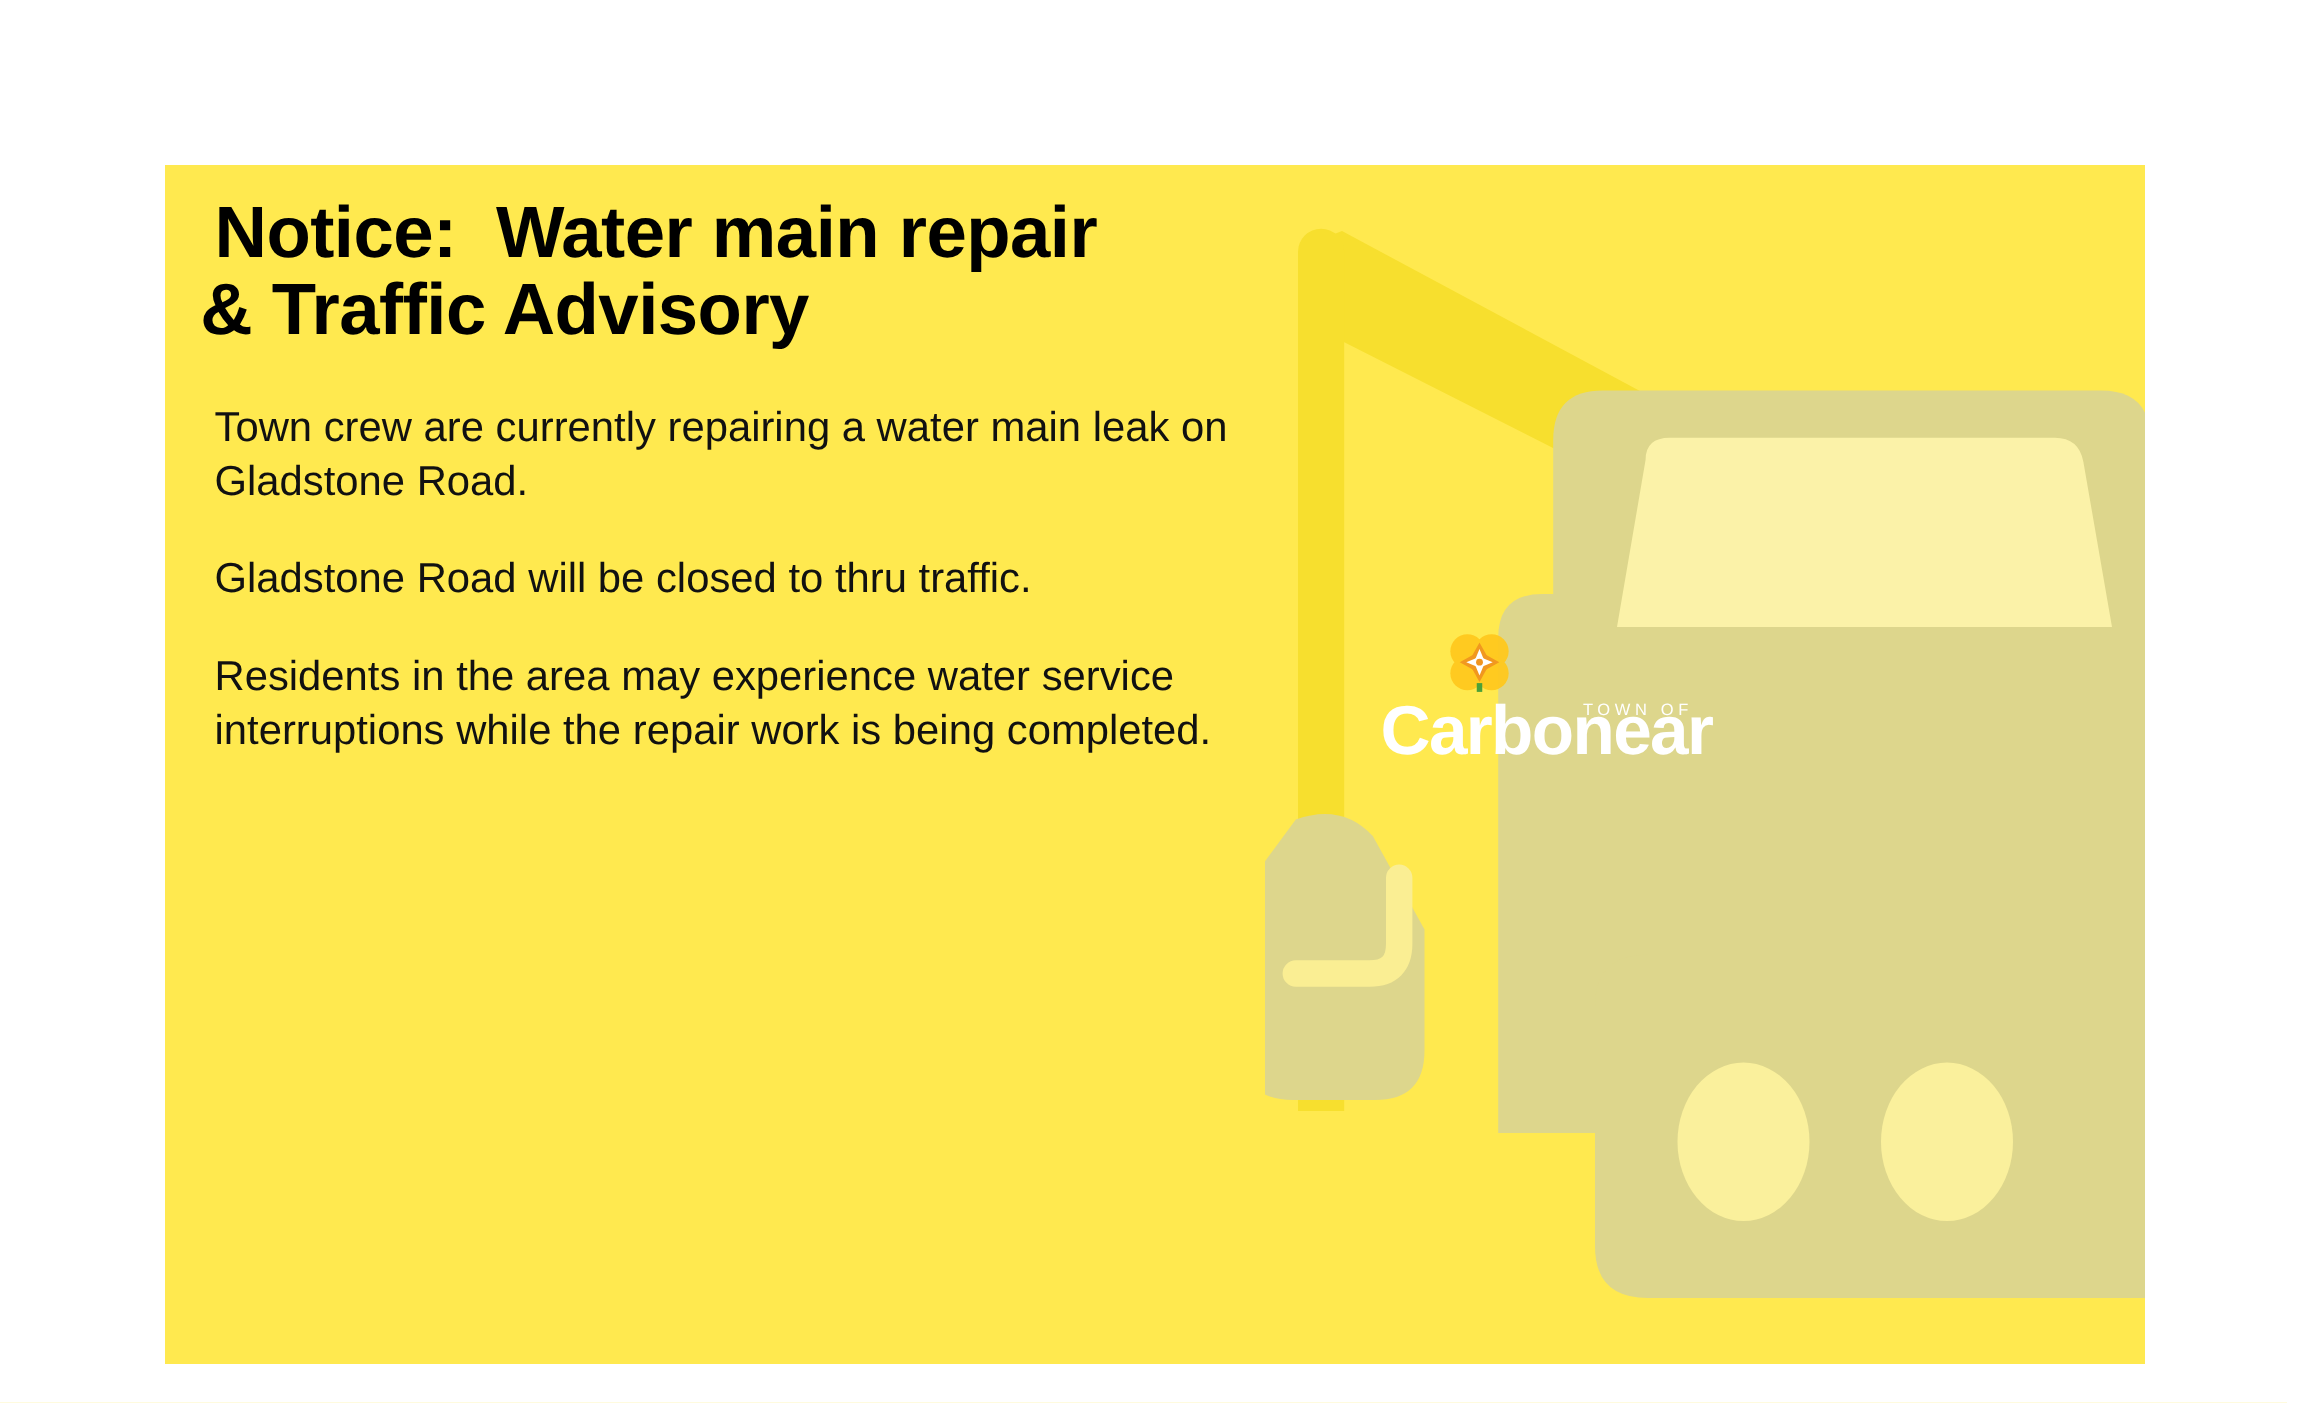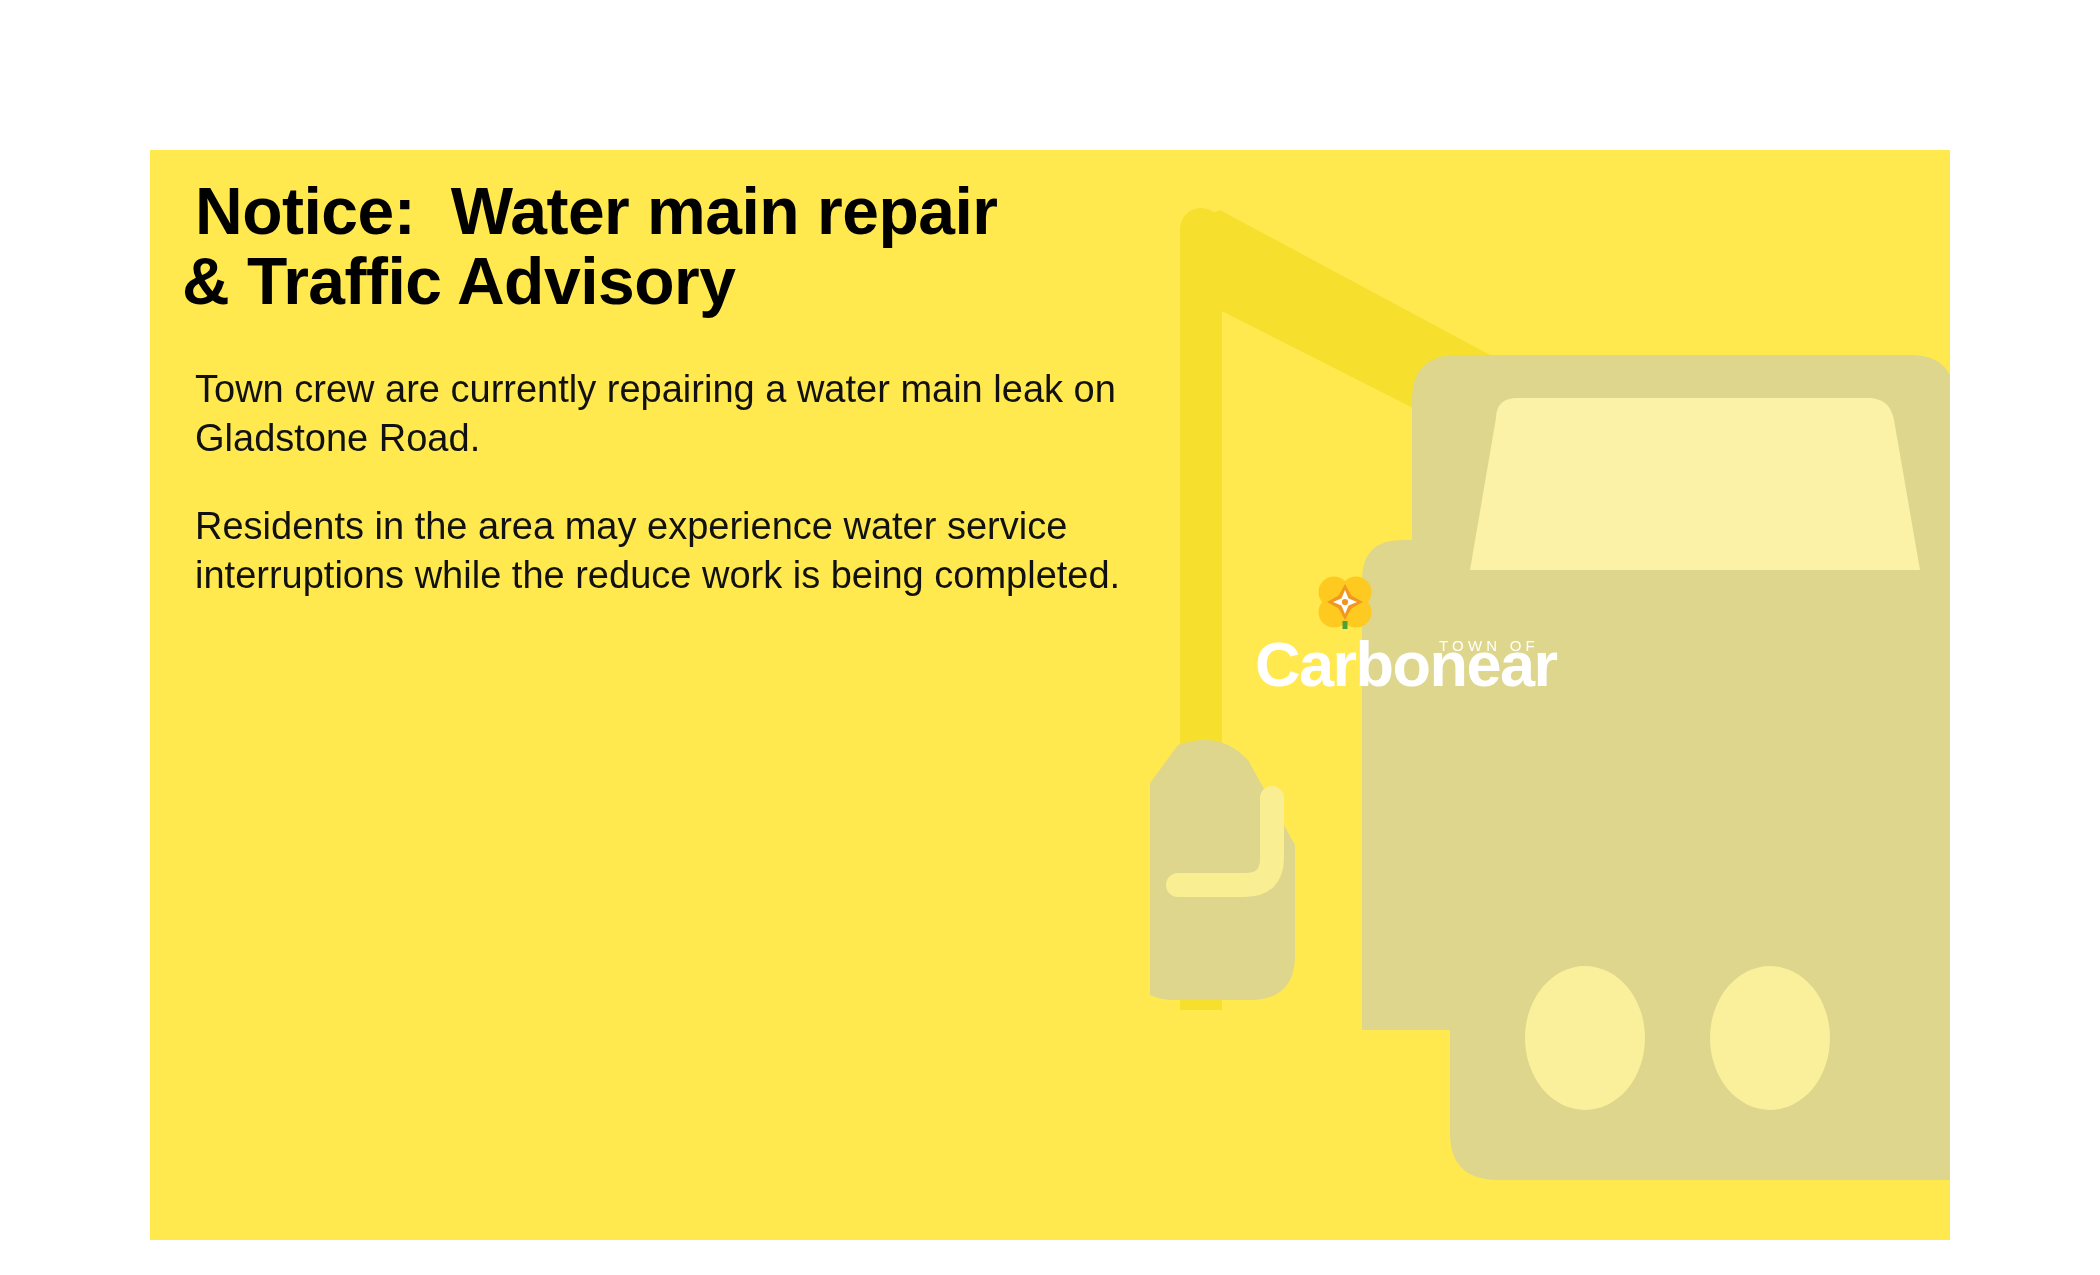--- a/index.html
+++ b/index.html
@@ -190,19 +190,20 @@
     </div>
 
     <div id="text-column">
 
       <div id="title-line-1" class="title-line">Notice:  Water main repair</div>
       <div id="title-line-2" class="title-line">&amp; Traffic Advisory</div>
 
       <div id="body-copy">
         <p class="paragraph">Town crew are currently repairing a water main leak on
 Gladstone Road.</p>
+        <p class="paragraph">Gladstone Road will be closed to thru traffic.</p>
         <p class="paragraph">Residents in the area may experience water service
-interruptions while the reduce work is being completed.</p>
+interruptions while the repair work is being completed.</p>
       </div>
 
     </div>
   </div>
 </div>
 
 </body></html>

